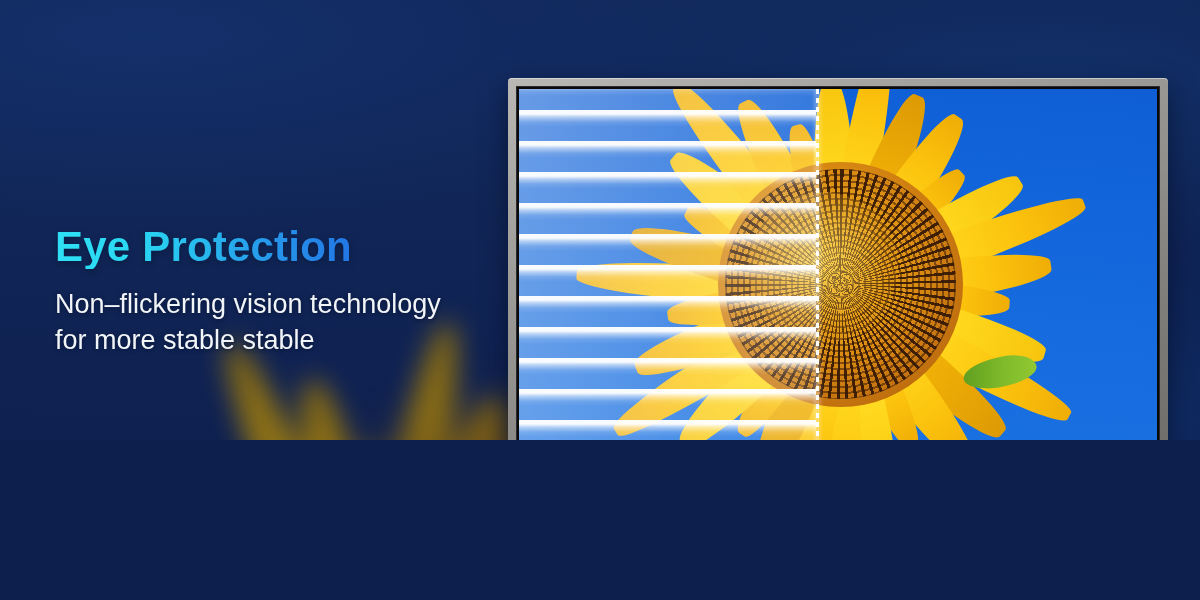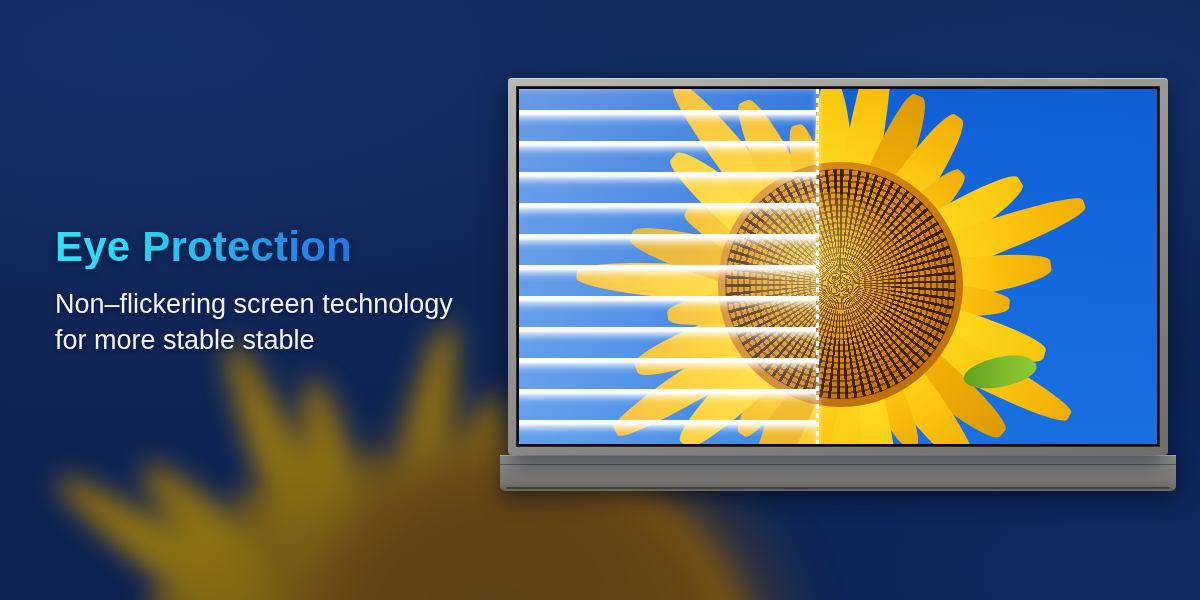--- a/index.html
+++ b/index.html
@@ -1,21 +1,21 @@
 <!DOCTYPE html>
 <html><head>
 <meta charset="utf-8">
 <title>Eye Protection Banner</title>
 <style>
   html,body{margin:0;padding:0;background:#0d1f4d;}
   *{box-sizing:border-box;}
 
   .banner{
     position:relative;
-    width:1200px;height:600px;
+    width:1200px;height:440px;
     overflow:hidden;
     font-family:"Liberation Sans", sans-serif;
     background:#112657;
   }
 
   
   .bg-base{
     position:absolute;inset:0;
     background:
       radial-gradient(120% 95% at 12% 8%,  #14306b 0%, #112657 45%, #0e2050 100%);
@@ -276,21 +276,21 @@
       <div class="bg-petal" style="transform:rotate(325deg)"></div>
       <div class="bg-petal short" style="transform:rotate(336deg)"></div>
 
     </div>
     <div class="bg-disc"></div>
   </div>
 
   <div class="text-block">
     <h1 class="headline">Eye Protection</h1>
     <p class="subtitle">
-      <span class="line">Non–flickering screen technology</span>
+      <span class="line">Non–flickering vision technology</span>
       <span class="line">for more stable stable</span>
     </p>
   </div>
 
   <div class="monitor-base"></div>
 
   <div class="monitor">
     <div class="monitor-bezel">
       <div class="monitor-inner">
         <div class="screen">

